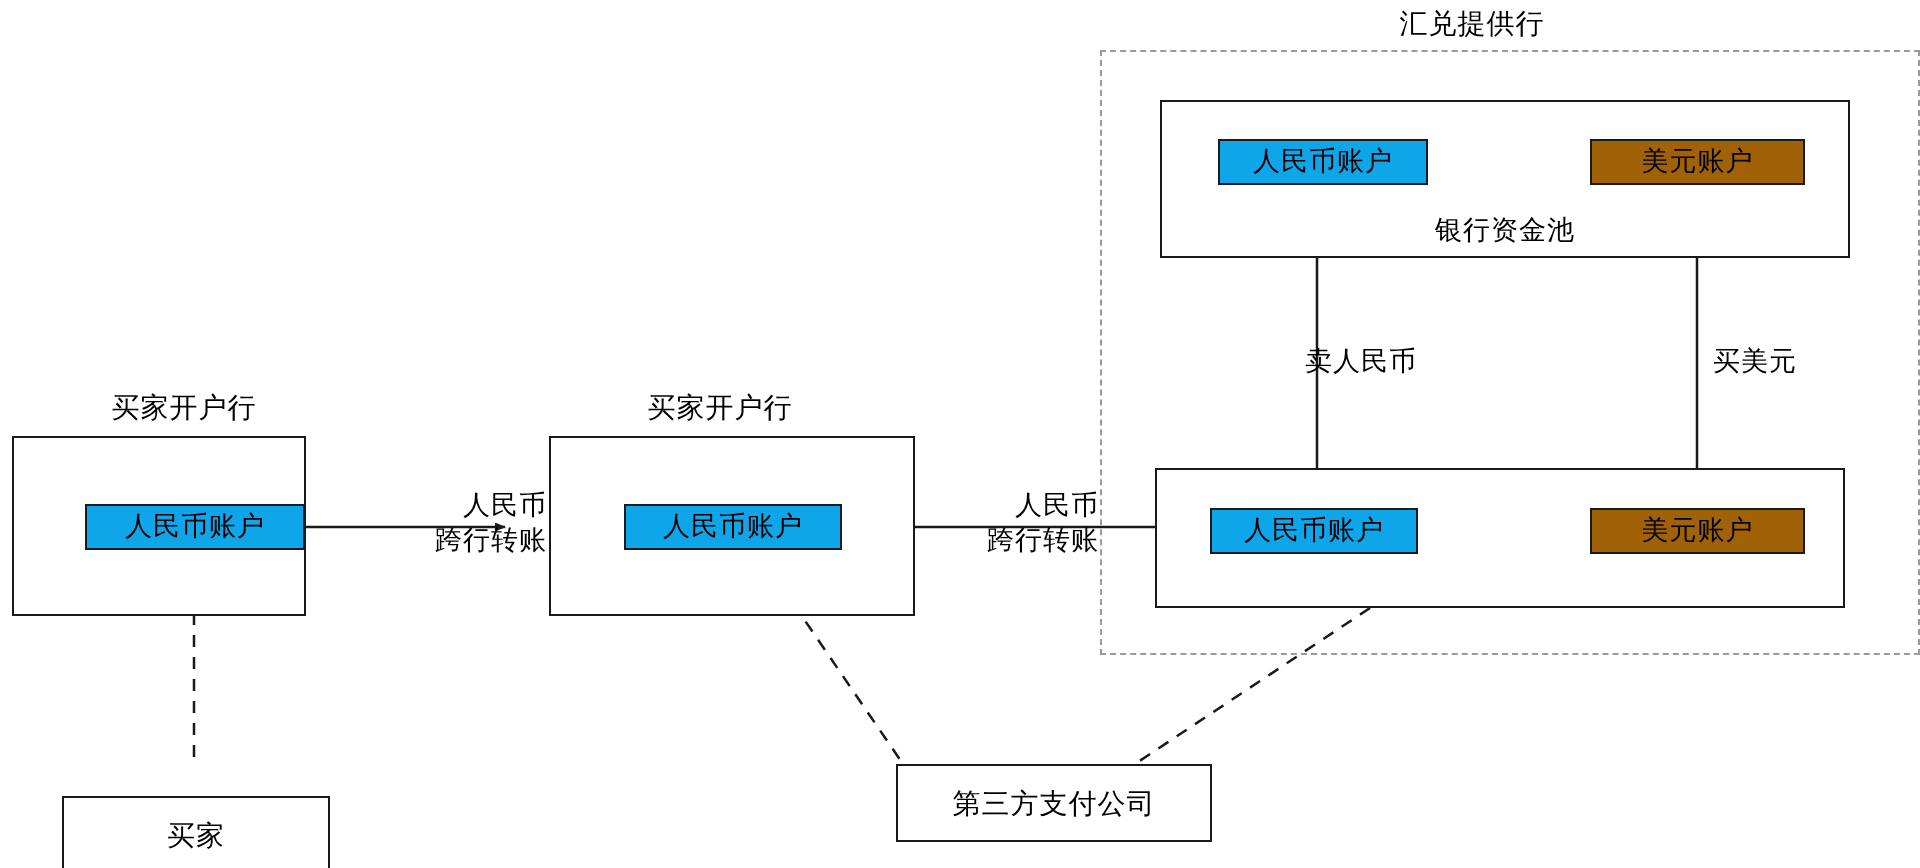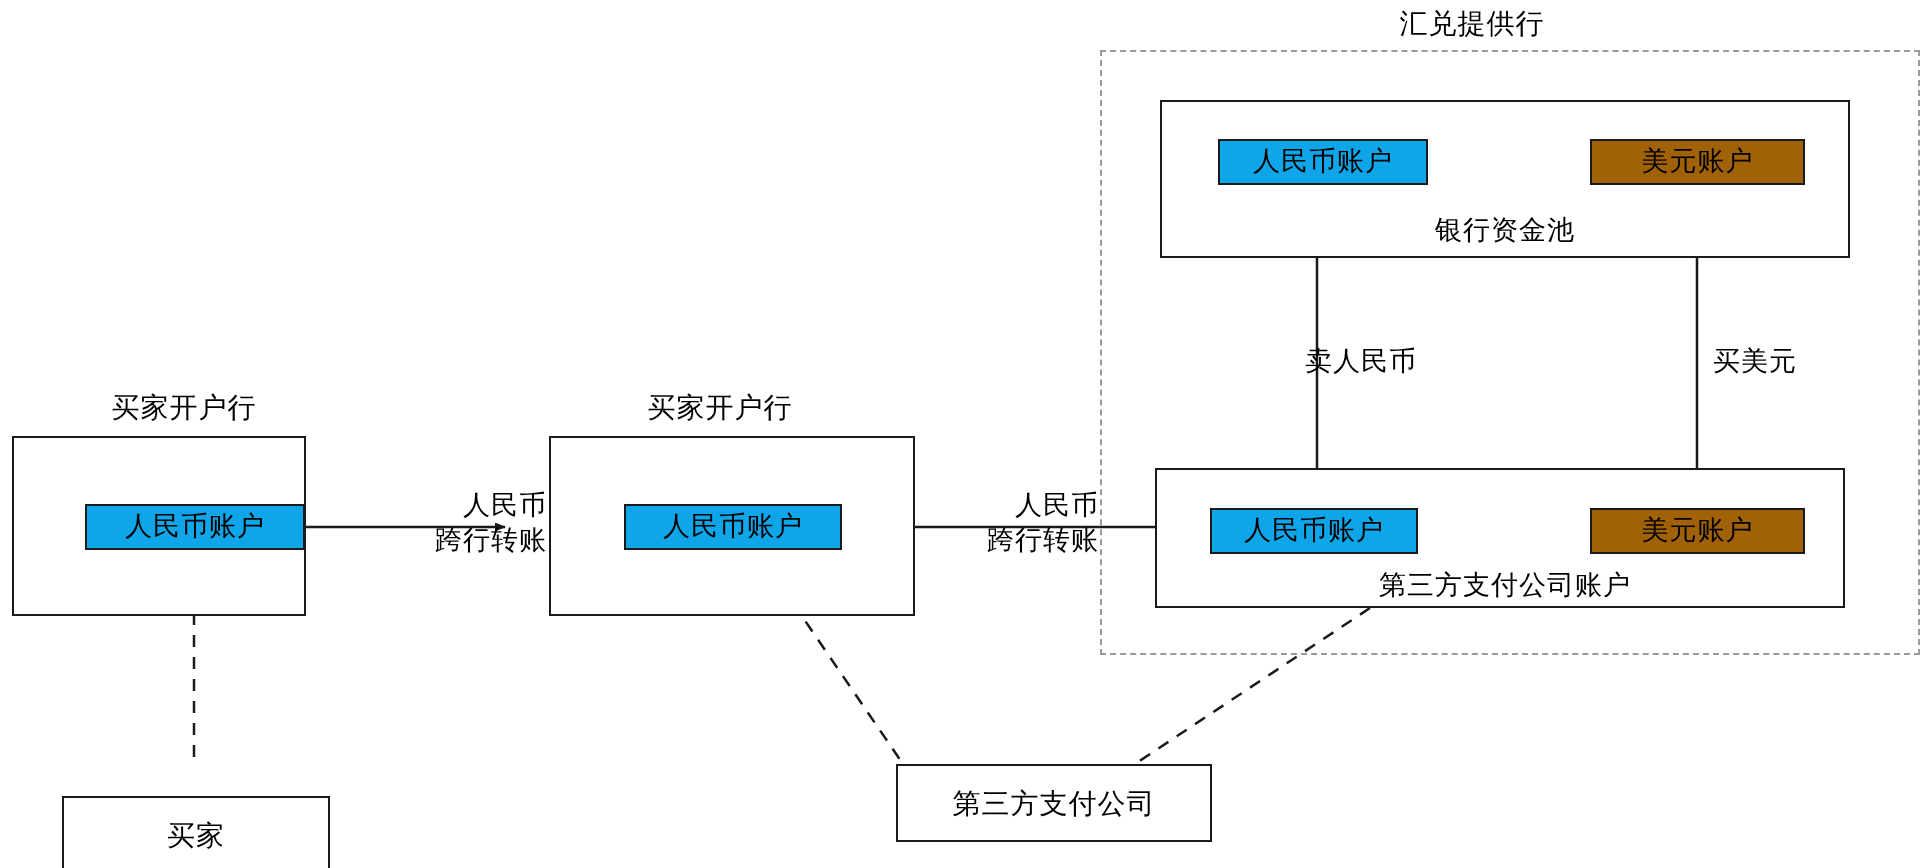--- a/index.html
+++ b/index.html
@@ -123,21 +123,20 @@
 
   <div class="node acct acct-rmb" style="left:1218px; top:139px; width:210px; height:46px;">
     <span>人民币账户</span>
   </div>
 
   <div class="node acct acct-usd" style="left:1590px; top:139px; width:215px; height:46px;">
     <span>美元账户</span>
   </div>
 
   <div class="node rect-plain" style="left:1155px; top:468px; width:690px; height:140px;"></div>
-  <div class="inner-label" style="left:1505px; top:567px;">第三方支付公司账户</div>
 
   <div class="node acct acct-rmb" style="left:1210px; top:508px; width:208px; height:46px;">
     <span>人民币账户</span>
   </div>
 
   <div class="node acct acct-usd" style="left:1590px; top:508px; width:215px; height:46px;">
     <span>美元账户</span>
   </div>
 
   <div class="zone-title" style="left:184px; top:389px;">买家开户行</div>

